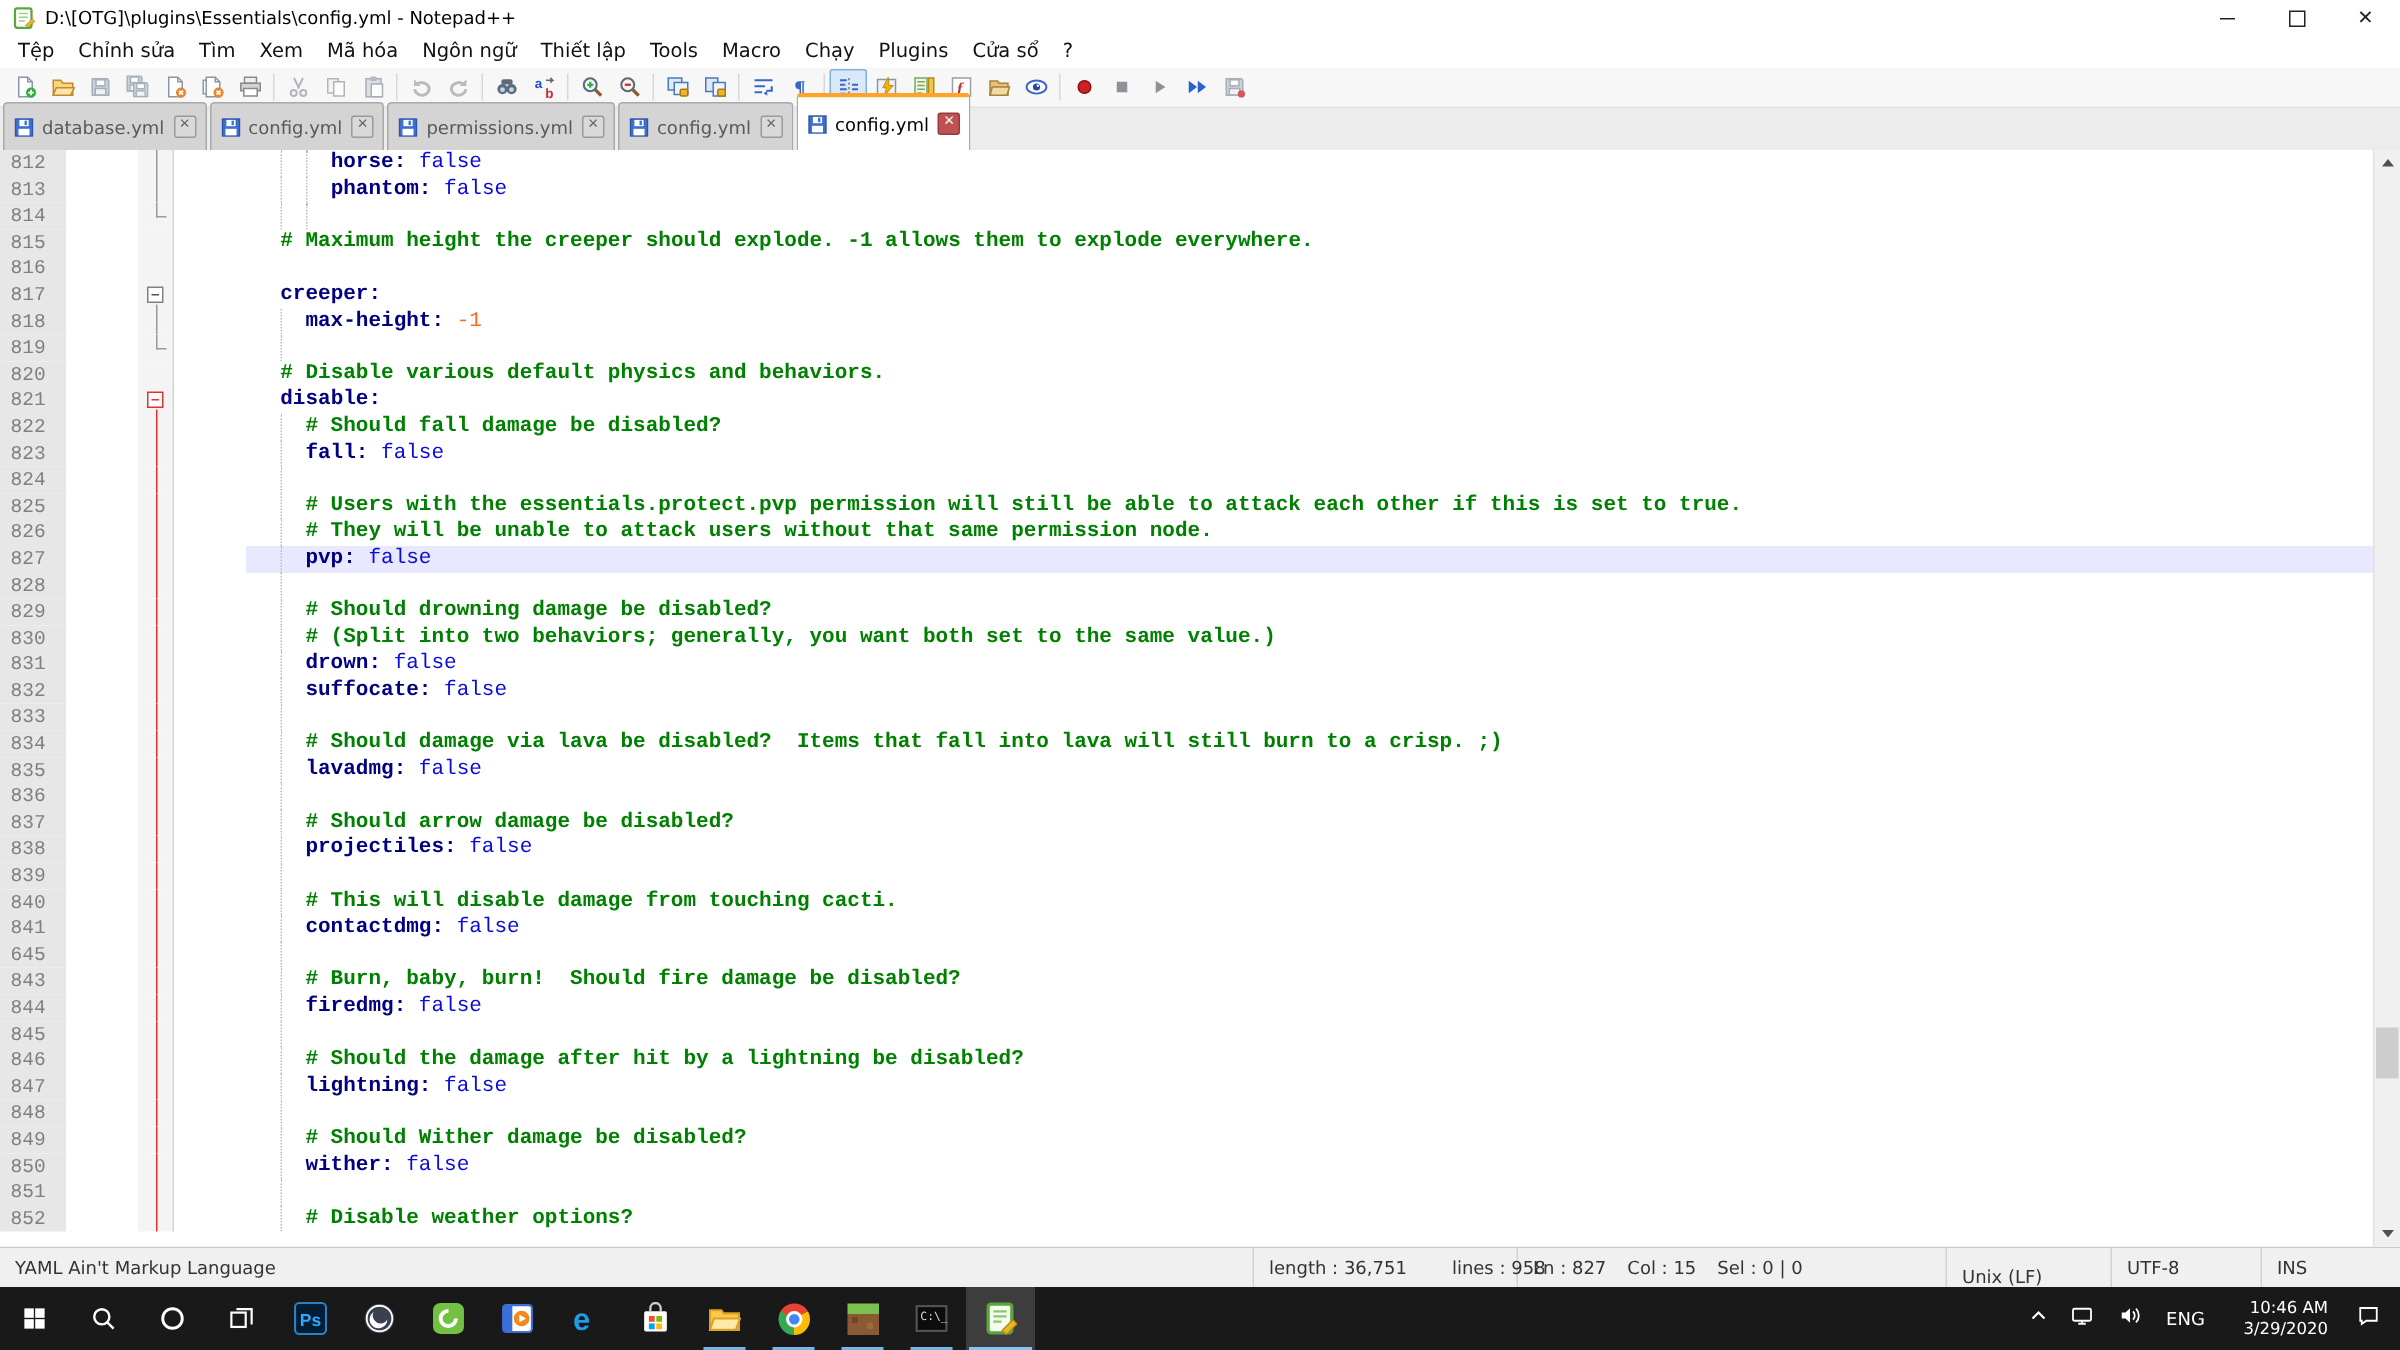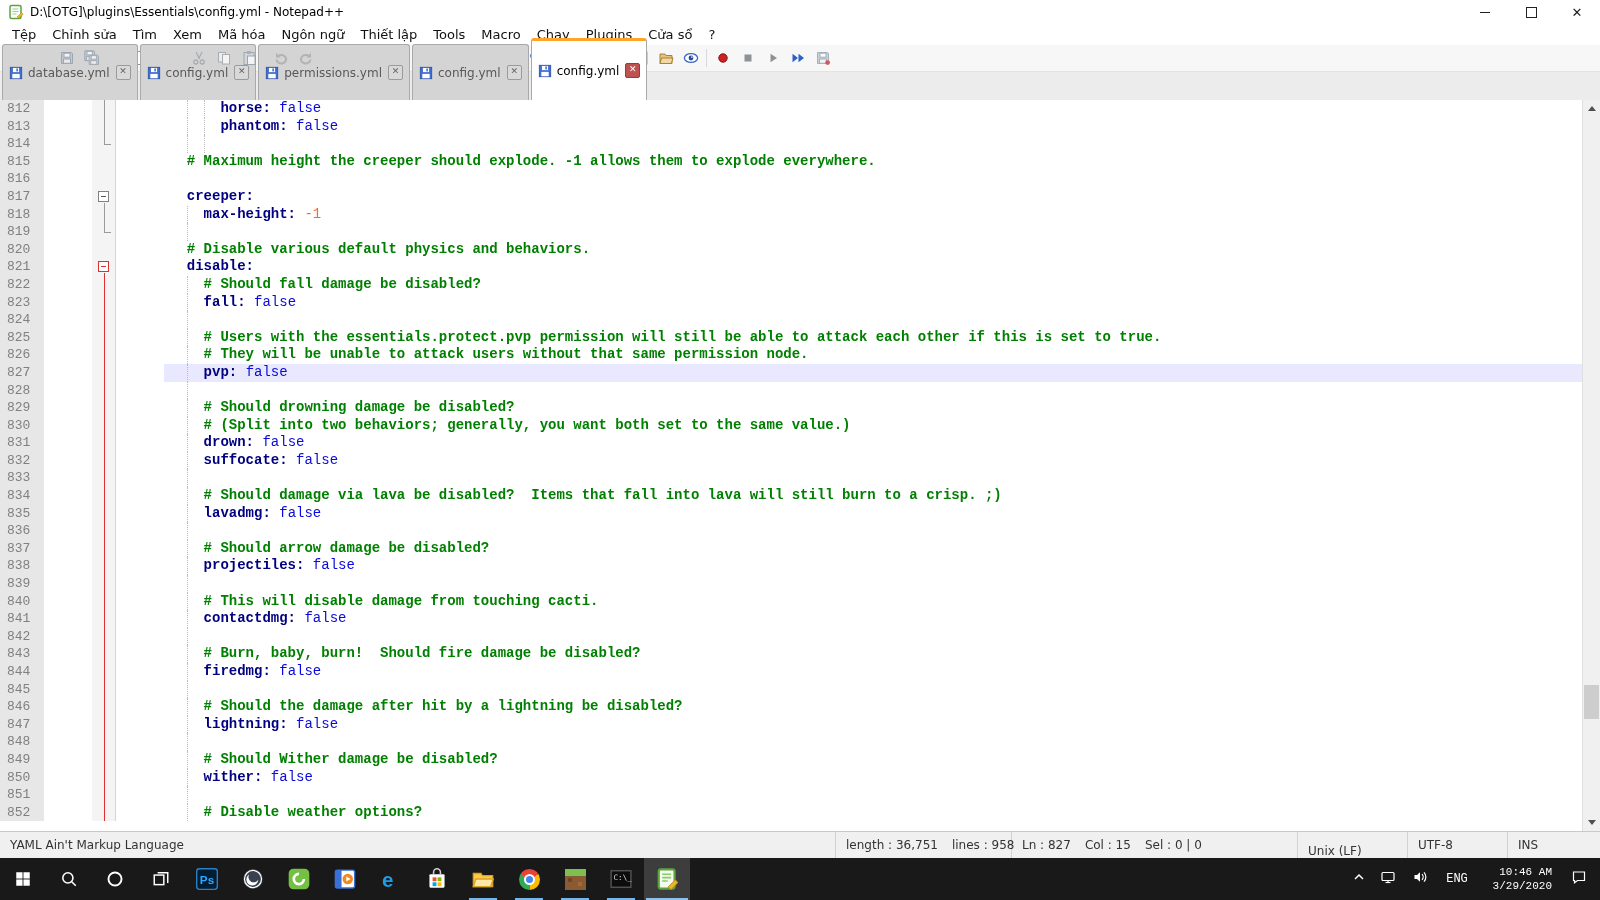--- a/index.html
+++ b/index.html
@@ -22,21 +22,21 @@
   
   .toolbar{height:26px;display:flex;align-items:center;background:#f7f7f7;border-bottom:1px solid #e3e3e3;padding:0 4px;flex:0 0 auto;}
   .tb{width:23px;height:22px;display:flex;align-items:center;justify-content:center;border:1px solid transparent;border-radius:2px;}
   .tb svg{display:block;}
   .tb.disabled{opacity:.75;}
   .tb.active{background:#d9e9f9;border-color:#7fb2e0;}
   .tb-sep{width:1px;height:18px;background:#d8d8d8;margin:0 3px;}
 
   
   .tabbar{height:28px;background:#ececec;display:flex;align-items:flex-end;padding-left:2px;flex:0 0 auto;}
-  .tab{height:23px;display:flex;align-items:center;background:#d4d4d4;border:1px solid #a9a9a9;border-bottom:none;margin-right:2px;padding:16px 6px;border-top-left-radius:3px;border-top-right-radius:3px;}
+  .tab{height:23px;display:flex;align-items:center;background:#d4d4d4;border:1px solid #a9a9a9;border-bottom:none;margin-right:2px;padding:4px 6px;border-top-left-radius:3px;border-top-right-radius:3px;}
   .tab .tlabel{font-size:12px;color:#595959;margin:0 6px 0 5px;white-space:nowrap;}
   .tab.active{height:27px;background:#fff;border-top:3px solid #ffa428;border-color:#a9a9a9;border-top-color:#ffa428;}
   .tab.active .tlabel{color:#000;}
   .ticon{width:14px;height:14px;display:inline-block;}
   .ticon svg{display:block;}
   .tclose{width:13px;height:13px;font-size:9px;line-height:11px;text-align:center;color:#666;background:#d9d9d9;border:1px solid #9a9a9a;border-radius:2px;}
   .tab.active .tclose{background:#c15050;border-color:#933d3d;color:#fff;font-weight:bold;}
 
   
   .main{flex:1 1 auto;position:relative;background:#fff;overflow:hidden;display:flex;}
@@ -68,35 +68,35 @@
   .sb-arrow{position:absolute;left:0;width:17px;height:17px;display:flex;align-items:center;justify-content:center;}
   .arr-up{top:0;} .arr-down{bottom:0;}
   .tri-up{width:0;height:0;border-left:4px solid transparent;border-right:4px solid transparent;border-bottom:5px solid #505050;}
   .tri-down{width:0;height:0;border-left:4px solid transparent;border-right:4px solid transparent;border-top:5px solid #505050;}
   .sb-thumb{position:absolute;left:1px;width:15px;height:34px;background:#cdcdcd;top:585px;}
 
   
   .statusbar{height:26px;background:#f0f0f0;border-top:1px solid #c9c9c9;display:flex;align-items:stretch;font-size:12px;color:#333;flex:0 0 auto;}
   .st{display:flex;align-items:center;padding-left:10px;border-right:1px solid #d2d2d2;box-sizing:border-box;white-space:nowrap;}
   .st-doc{flex:1;}
-  .st-len{width:176px;gap:14px;}
+  .st-len{width:176px;gap:30px;}
   .st-pos{width:286px;gap:14px;}
   .st-eol{width:110px;align-items:flex-end;}
   .st-enc{width:100px;}
   .st-ins{width:92px;border-right:none;}
 
   
   .taskbar{height:42px;background:#191919;display:flex;align-items:stretch;}
   .tb-apps{display:flex;}
   .app{width:46px;display:flex;align-items:center;justify-content:center;position:relative;}
   .app svg{display:block;}
   .app.running::after{content:"";position:absolute;left:9px;right:9px;bottom:0;height:2px;background:#76b5e7;}
   .app.active{background:#3d3d3d;}
   .app.active::after{left:2px;right:2px;background:#8ac2ef;}
-  .tray{margin-left:auto;display:flex;color:#fff;font-family:Liberation Mono, monospace;}
+  .tray{margin-left:auto;display:flex;color:#fff;}
   .tray-item{display:flex;align-items:center;justify-content:center;height:100%;}
   .ti-chevron{width:26px;} .ti-net{width:32px;} .ti-spk{width:32px;}
   .ti-lang{width:42px;font-size:12px;}
   .ti-clock{width:80px;flex-direction:column;font-size:11px;line-height:14px;align-items:flex-end;justify-content:center;padding-right:6px;box-sizing:border-box;}
   .ti-notif{width:42px;}
   .chrome-icon{width:21px;height:21px;border-radius:50%;background:conic-gradient(from -60deg,#ea4335 0 120deg,#fbbc05 120deg 240deg,#34a853 240deg 360deg);position:relative;}
   .chrome-icon::before{content:"";position:absolute;left:5px;top:5px;width:11px;height:11px;border-radius:50%;background:#fff;}
   .chrome-icon::after{content:"";position:absolute;left:7px;top:7px;width:7px;height:7px;border-radius:50%;background:#4285f4;}
   .mc-icon{width:21px;height:21px;background:linear-gradient(#7ec04f 0 32%,#8a5a33 32%);position:relative;}
   .mc-icon::before{content:"";position:absolute;left:3px;top:9px;width:4px;height:4px;background:#6e4526;}
@@ -633,21 +633,21 @@
           <span class="txt"><span class="gd" style="left: calc(2ch + 6px);"></span><span class="tline"><span class="tok-d">    </span><span class="tok-c"># This will disable damage from touching cacti.</span></span></span>
         </div>
         <div class="row">
           <span class="ln">841</span>
           <span class="fold">
             <span class="fl r"></span>
           </span>
           <span class="txt"><span class="gd" style="left: calc(2ch + 6px);"></span><span class="tline"><span class="tok-d">    </span><span class="tok-k">contactdmg:</span><span class="tok-d"> </span><span class="tok-v">false</span></span></span>
         </div>
         <div class="row">
-          <span class="ln">842</span>
+          <span class="ln">645</span>
           <span class="fold">
             <span class="fl r"></span>
           </span>
           <span class="txt"><span class="gd" style="left: calc(2ch + 6px);"></span><span class="tline"></span></span>
         </div>
         <div class="row">
           <span class="ln">843</span>
           <span class="fold">
             <span class="fl r"></span>
           </span>

